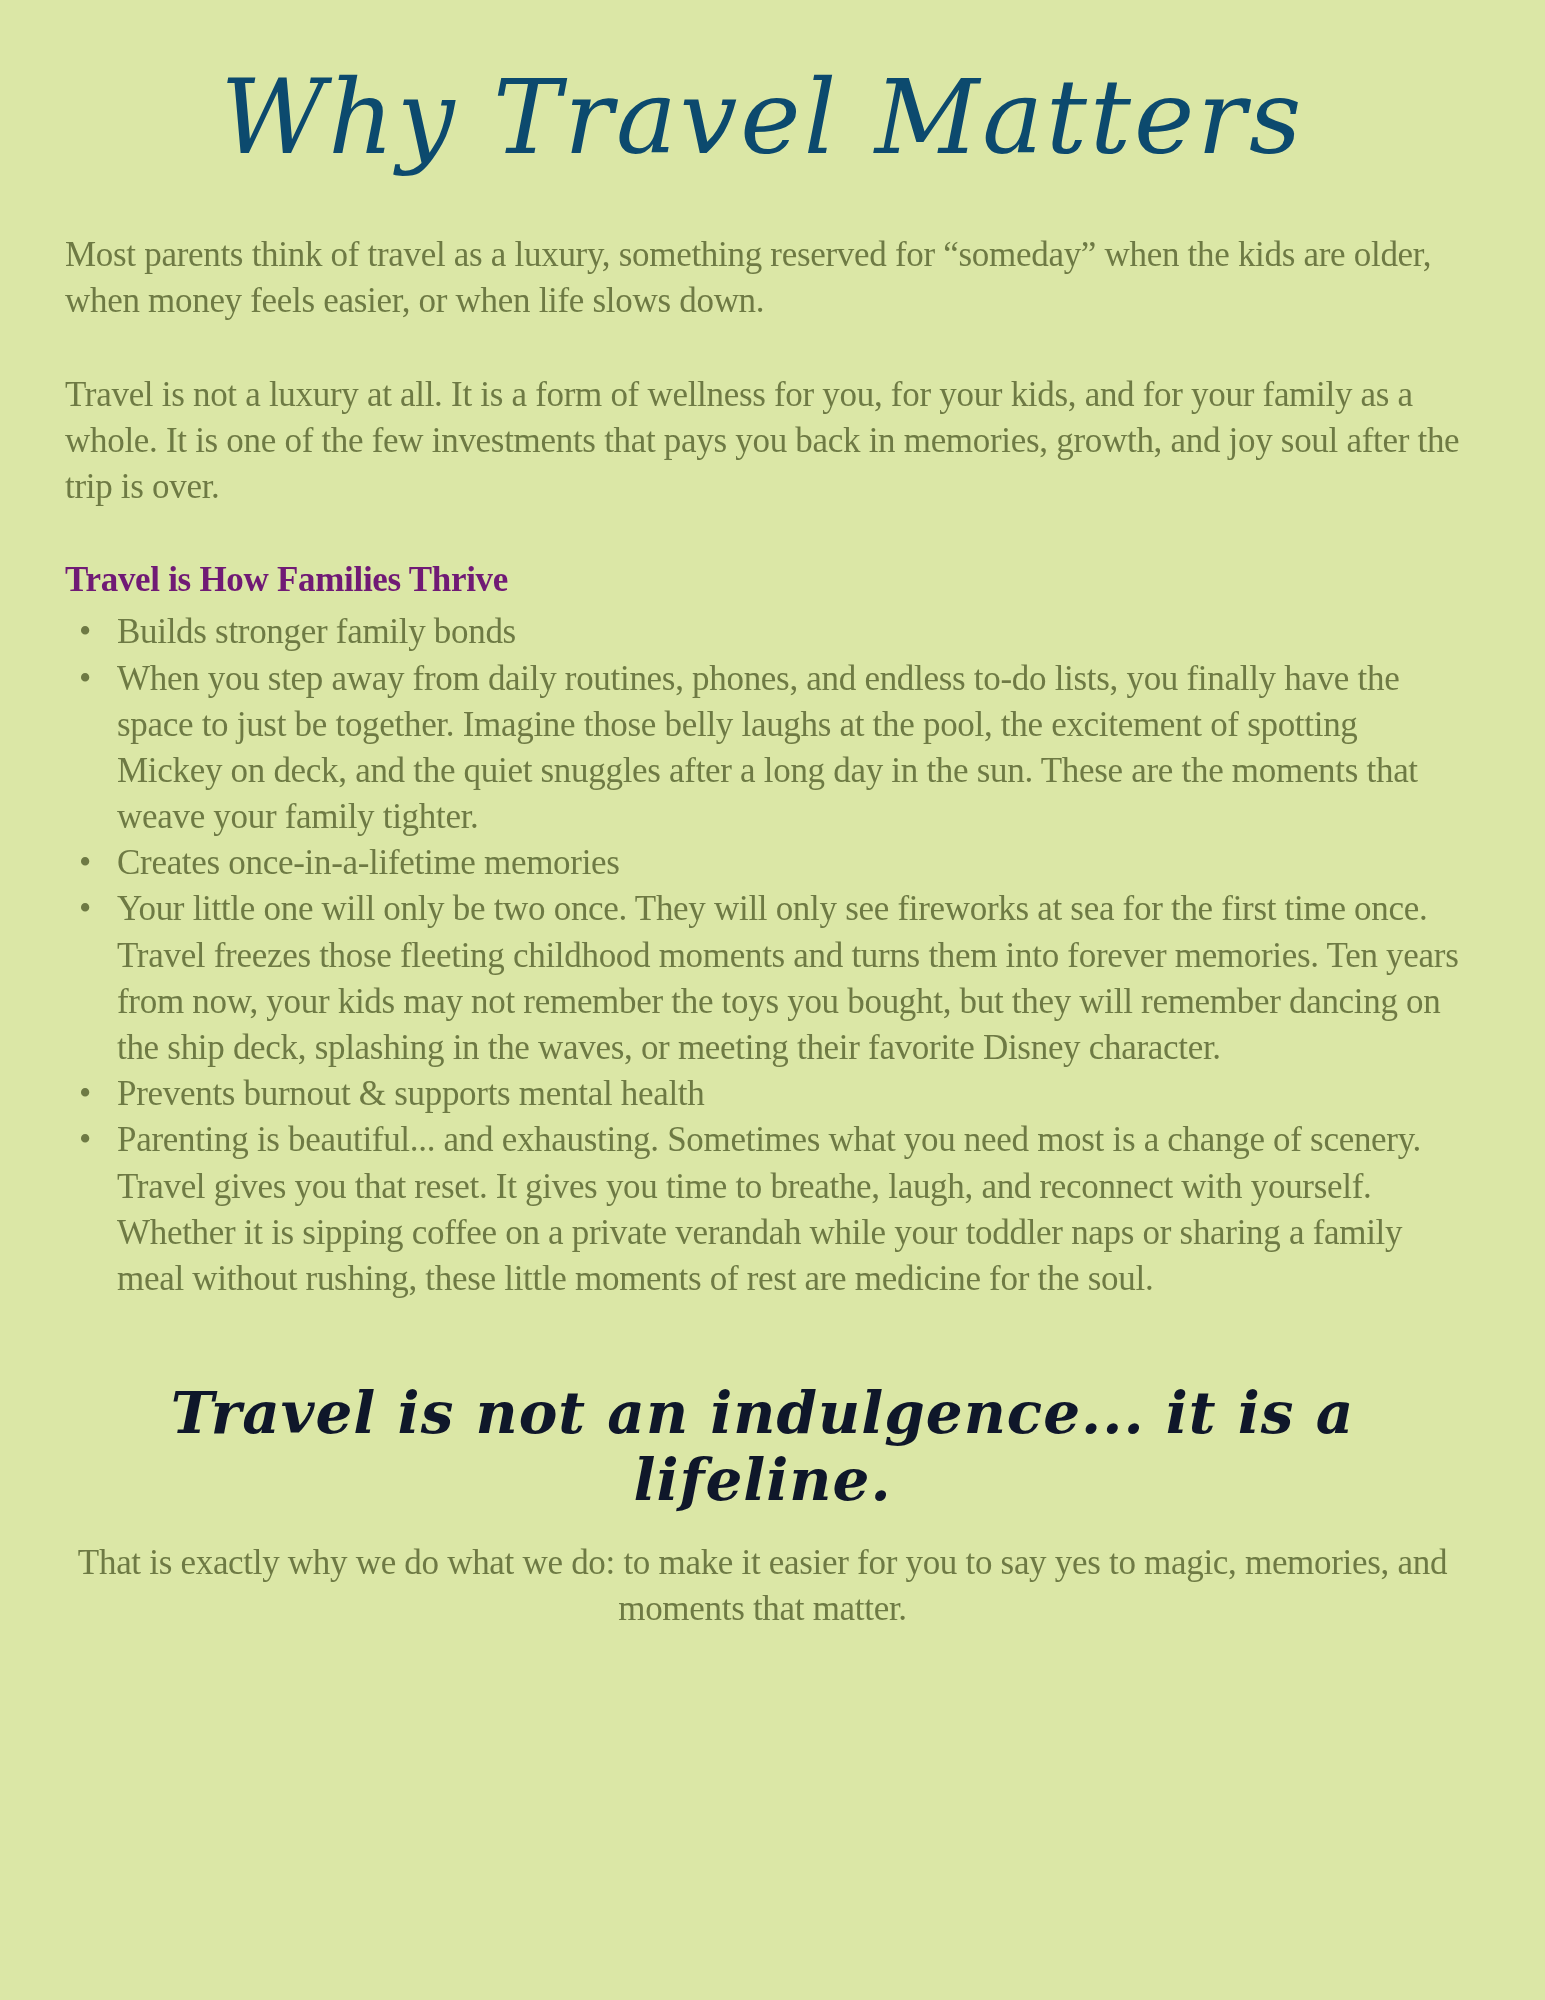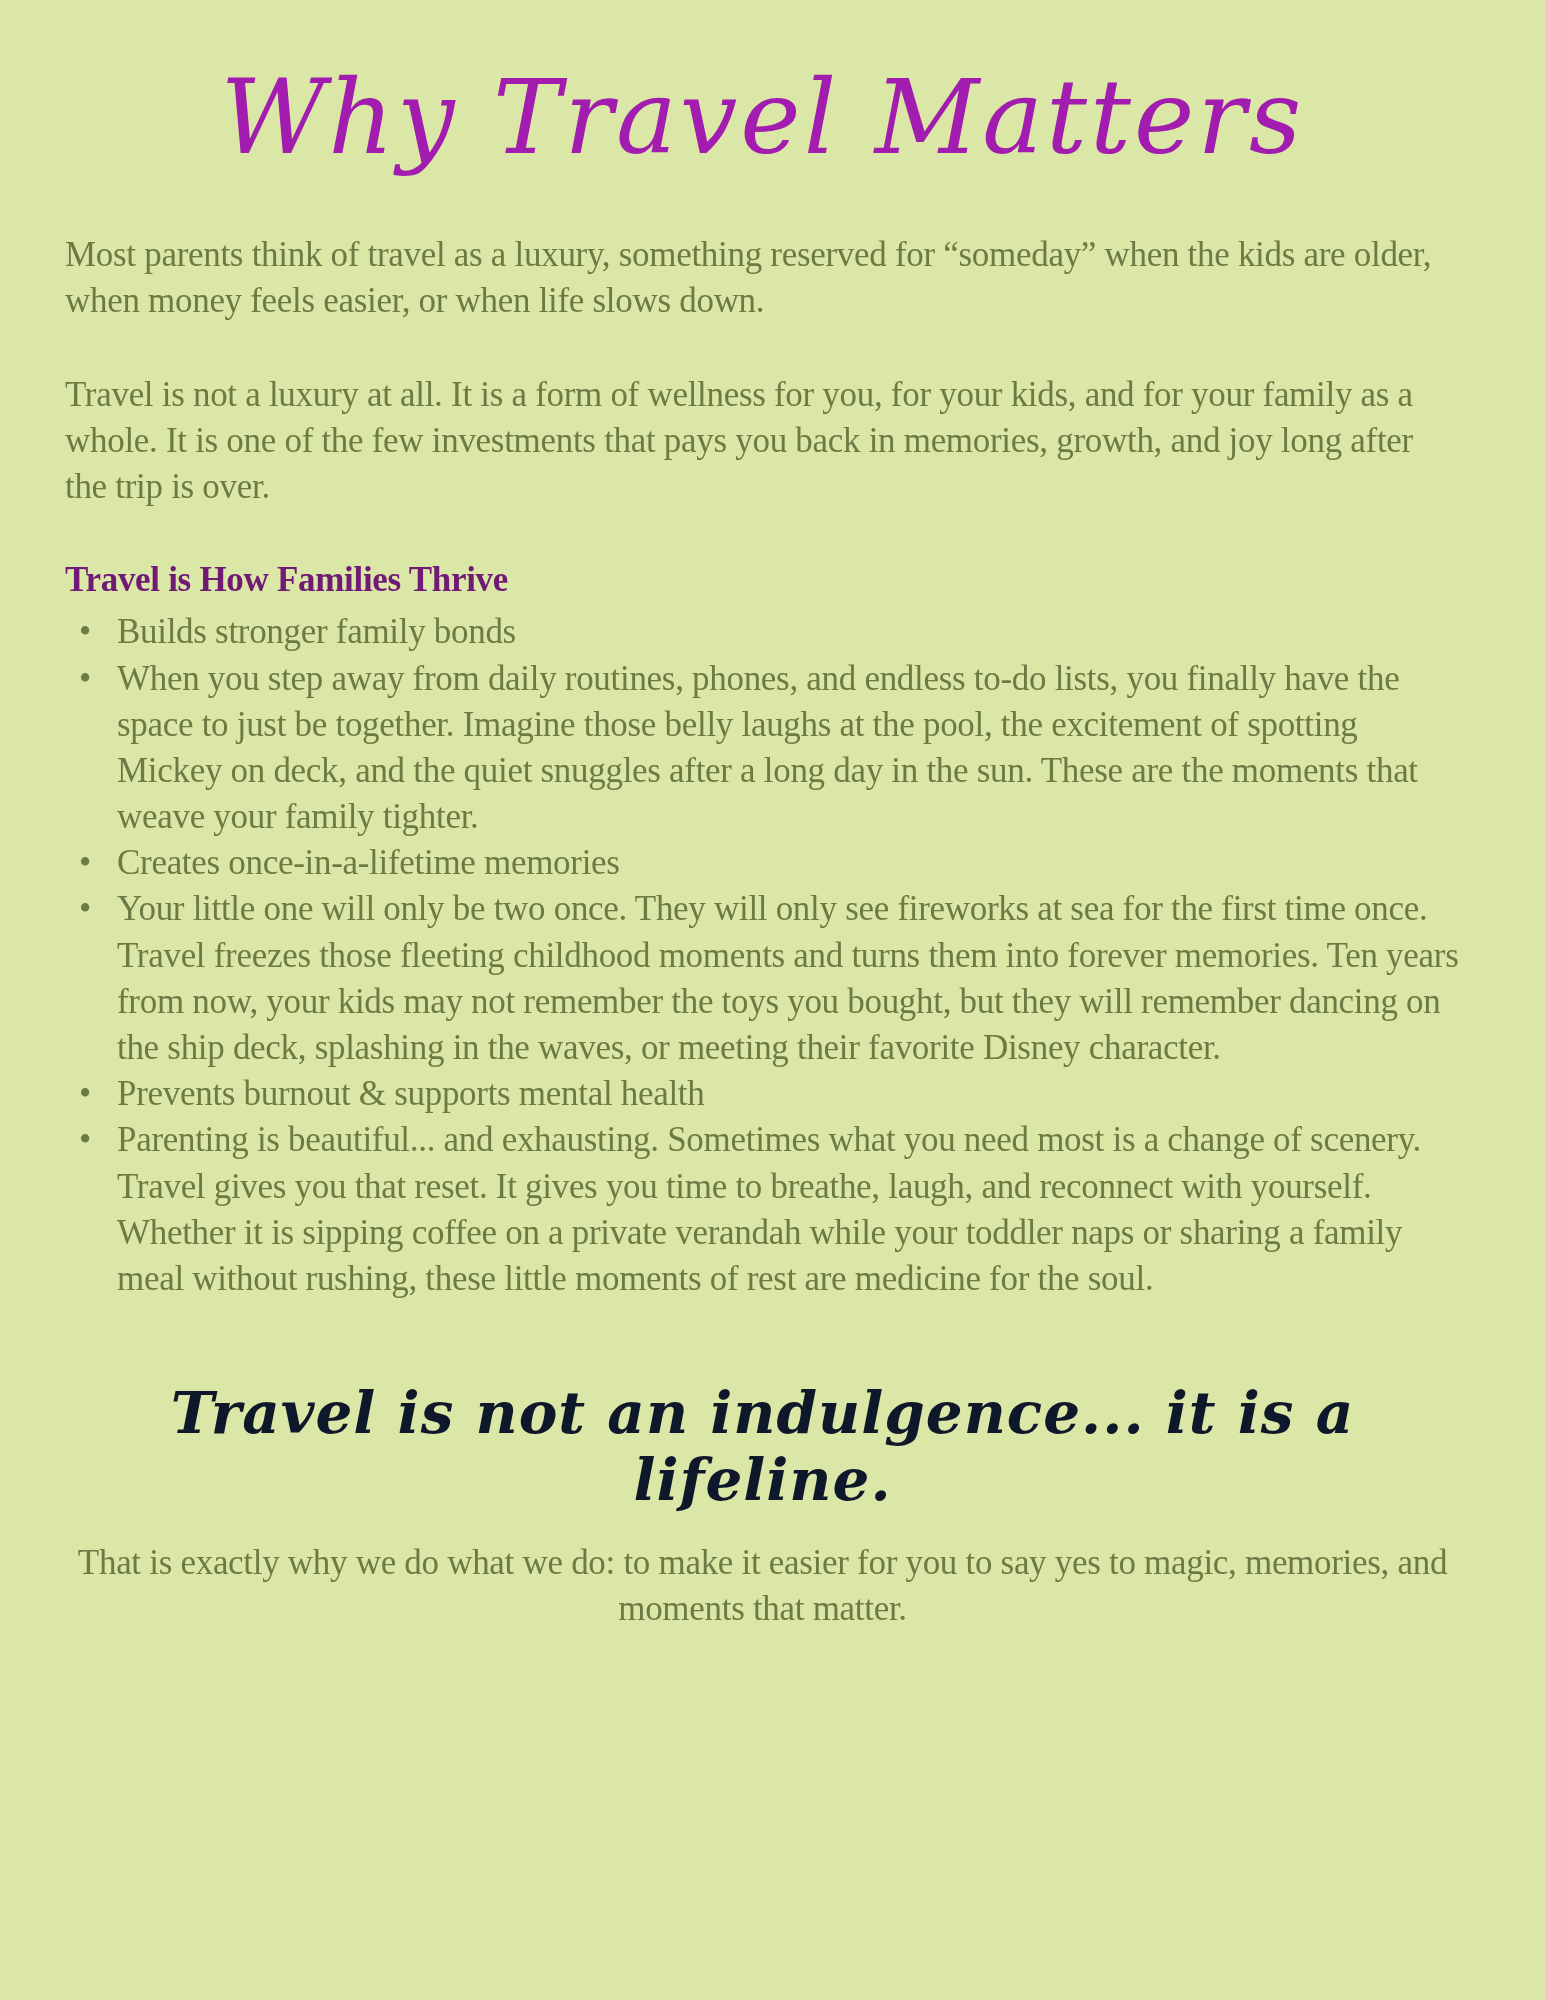--- a/index.html
+++ b/index.html
@@ -18,21 +18,21 @@
     color: #6e7a44;
   }
   .page-title {
     margin: 62px 0 58px 0;
     text-align: center;
     font-family: "DejaVu Serif", serif;
     font-style: italic;
     font-weight: 400;
     font-size: 102px;
     letter-spacing: 3px;
-    color: #a21caf;
+    color: #0c4a6e;
     line-height: 1.1;
   }
   .body-para {
     margin: 0 0 47px 0;
     font-size: 35px;
     line-height: 1.32;
     letter-spacing: -0.3px;
   }
   .section-heading {
     margin: 0;
@@ -83,21 +83,21 @@
 </style>
 </head>
 <body>
 
 <div class="page">
 
   <h1 class="page-title">Why Travel Matters</h1>
 
   <p class="body-para">Most parents think of travel as a luxury, something reserved for “someday” when the kids are older, when money feels easier, or when life slows down.</p>
 
-  <p class="body-para">Travel is not a luxury at all. It is a form of wellness for you, for your kids, and for your family as a whole. It is one of the few investments that pays you back in memories, growth, and joy long after the trip is over.</p>
+  <p class="body-para">Travel is not a luxury at all. It is a form of wellness for you, for your kids, and for your family as a whole. It is one of the few investments that pays you back in memories, growth, and joy soul after the trip is over.</p>
 
   <h2 class="section-heading">Travel is How Families Thrive</h2>
 
   <ul class="bullet-list">
     <li>Builds stronger family bonds</li>
     <li>When you step away from daily routines, phones, and endless to-do lists, you finally have the space to just be together. Imagine those belly laughs at the pool, the excitement of spotting Mickey on deck, and the quiet snuggles after a long day in the sun. These are the moments that weave your family tighter.</li>
     <li>Creates once-in-a-lifetime memories</li>
     <li>Your little one will only be two once. They will only see fireworks at sea for the first time once. Travel freezes those fleeting childhood moments and turns them into forever memories. Ten years from now, your kids may not remember the toys you bought, but they will remember dancing on the ship deck, splashing in the waves, or meeting their favorite Disney character.</li>
     <li>Prevents burnout &amp; supports mental health</li>
     <li>Parenting is beautiful... and exhausting. Sometimes what you need most is a change of scenery. Travel gives you that reset. It gives you time to breathe, laugh, and reconnect with yourself. Whether it is sipping coffee on a private verandah while your toddler naps or sharing a family meal without rushing, these little moments of rest are medicine for the soul.</li>

